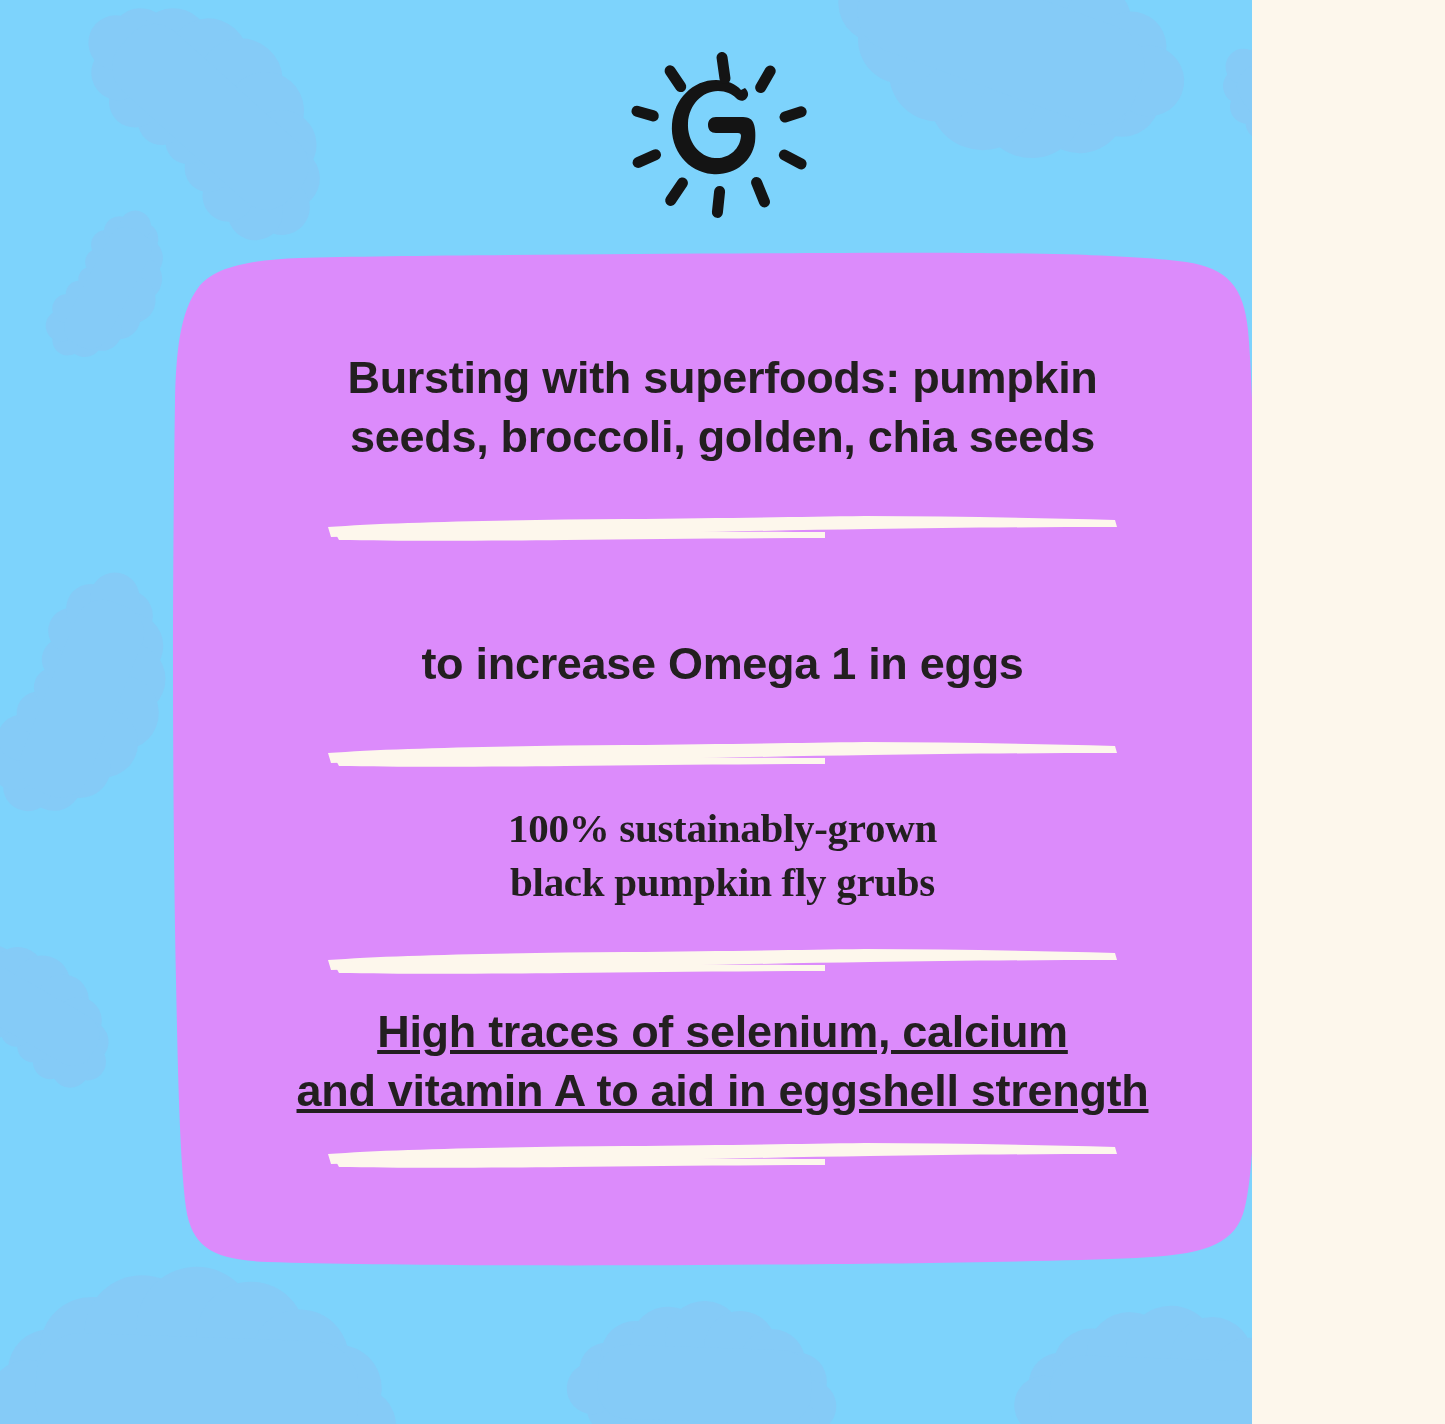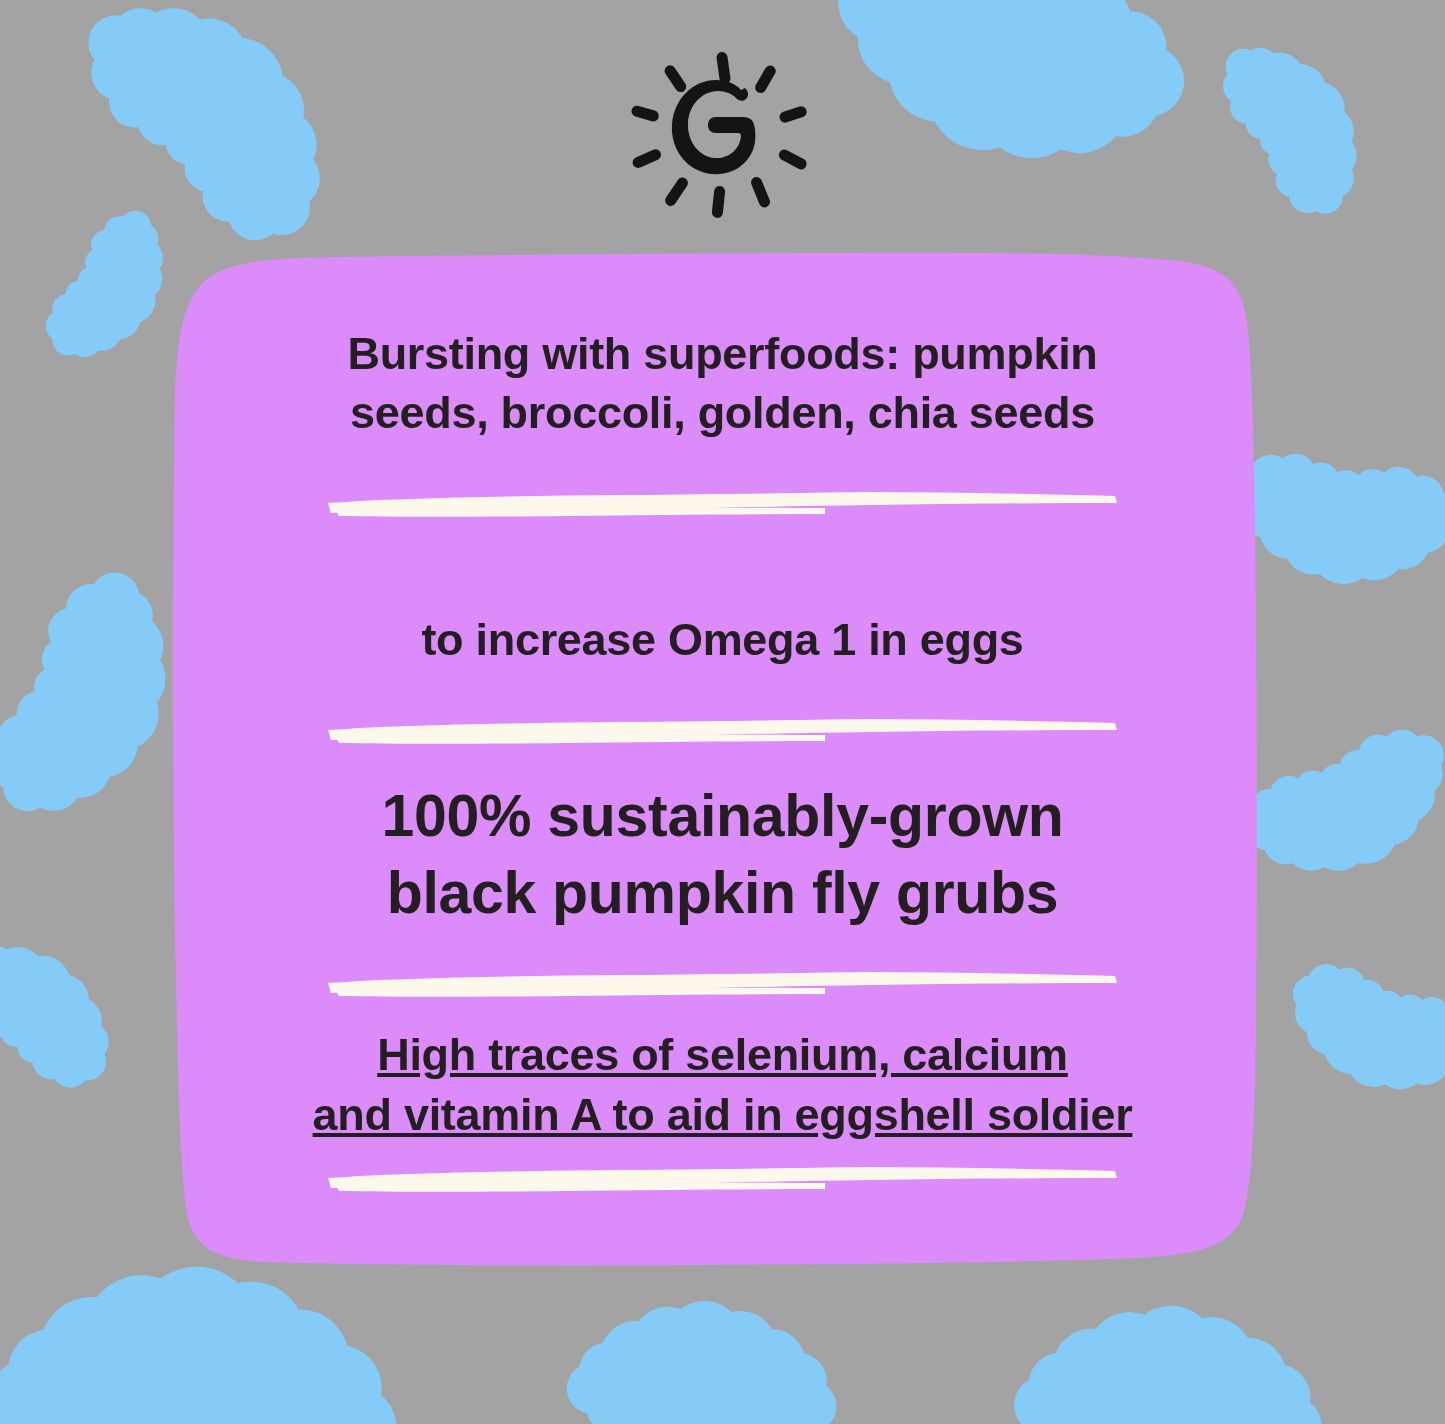--- a/index.html
+++ b/index.html
@@ -12,23 +12,23 @@
 
   body {
     position:relative;
     background:#FDF7EC;
     font-family:"Liberation Sans", sans-serif;
   }
 
   #stage {
     position:absolute;
     inset:0;
-    width:1445px;
+    width:1252px;
     height:1424px;
-    background:#a3a3a3;
+    background:#7dd3fc;
     overflow:hidden;
   }
 
   
   #clouds {
     position:absolute;
     left:0; top:0;
     width:1445px; height:1424px;
     pointer-events:none;
   }
@@ -71,21 +71,21 @@
     text-align:center;
     color:#231F20;
     font-size:45px;
     font-weight:700;
     line-height:1.32;
     letter-spacing:-0.3px;
     padding:0 10px;
   }
   .benefit.b1 { font-size:45px; }
   .benefit.b2 { font-size:45px; }
-  .benefit.b3 { font-size:59px; }
+  .benefit.b3 { font-size:41px;font-family:Liberation Serif, serif; }
   .benefit.b4 { font-size:45px;text-decoration:underline; }
   .benefit.b5 { font-size:45px; }
 
   .divider {
     width:796px;
     height:34px;
     flex:none;
     display:block;
   }
 
@@ -244,21 +244,21 @@
                L792 16 C700 16 620 17 545 18 C470 19 400 21 300 22
                C190 23 80 25 6 26 Z" fill="#FDF7EC"></path>
       <path d="M8 18 C70 17 150 18 250 19 C330 20 420 21 500 21 L500 27
                C410 27 320 28 240 29 C150 30 70 30 14 29 Z" fill="#FDF7EC"></path>
     </svg>
 
     <div class="sp-d"></div>
 
     <div class="benefit b4">
       <span>High traces of selenium, calcium</span><br>
-      <span>and vitamin A to aid in eggshell soldier</span>
+      <span>and vitamin A to aid in eggshell strength</span>
     </div>
 
     <div class="sp-e"></div>
 
     <svg class="divider" viewBox="0 0 796 34" aria-hidden="true">
       <path d="M3 16 C70 11 180 9 300 8 C400 7 470 6 540 5 C620 5 700 7 790 9
                L792 16 C700 16 620 17 545 18 C470 19 400 21 300 22
                C190 23 80 25 6 26 Z" fill="#FDF7EC"></path>
       <path d="M8 18 C70 17 150 18 250 19 C330 20 420 21 500 21 L500 27
                C410 27 320 28 240 29 C150 30 70 30 14 29 Z" fill="#FDF7EC"></path>

